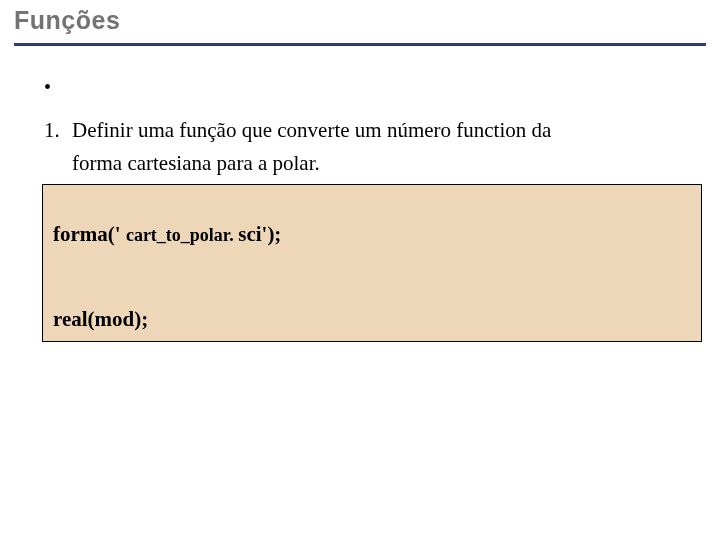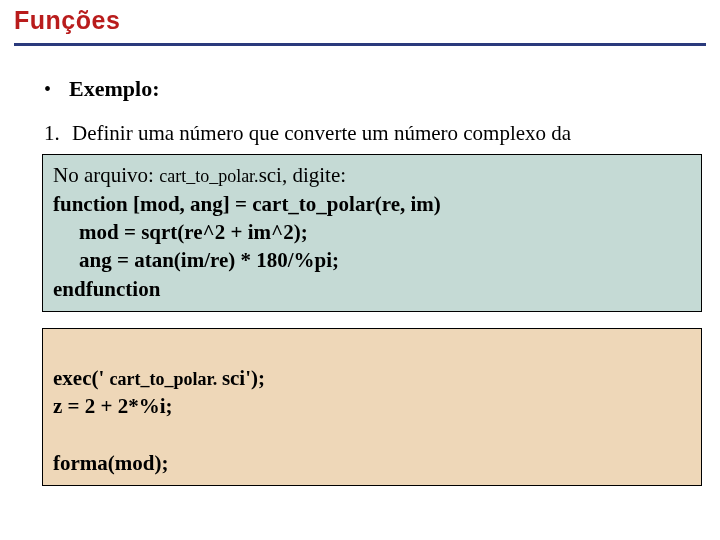--- a/index.html
+++ b/index.html
@@ -8,21 +8,21 @@
     height: 540px;
     background: #ffffff;
     font-family: "Times New Roman", Times, serif;
     font-size: 21px;
     overflow: hidden;
   }
   .page {
     padding: 6px 14px 0 14px;
   }
   .title {
-    color: #b91c1c;
+    color: #737373;
     font-weight: bold;
     font-size: 25px;
     font-family: Arial, Helvetica, sans-serif;
     padding-bottom: 8px;
     border-bottom: 3px solid #2a3a7c;
     margin-bottom: 30px;
     letter-spacing: 0.5px;
   }
   .bullet-row {
     display: flex;
@@ -72,37 +72,30 @@
   .indent-line { padding-left: 26px; display: block; }
 </style>
 </head>
 <body>
 <div class="page">
 
   <div class="title">Funções</div>
 
   <div class="bullet-row">
     <div class="bullet-dot">•</div>
-    <div class="bullet-text">Exemplo:</div>
   </div>
 
   <div class="num-row">
     <div class="num">1.</div>
-    <div class="num-text">Definir uma número que converte um número complexo da</div>
+    <div class="num-text">Definir uma função que converte um número function da</div>
   </div>
+  <div class="num-cont">forma cartesiana para a polar.</div>
 
-  <div class="box box-blue">
-    <span>No arquivo: </span><span class="mono-frag">cart_to_polar.</span><span>sci, digite:</span><br>
-    <span class="bold">function [mod, ang] = cart_to_polar(re, im)</span><br>
-    <span class="bold indent-line">mod = sqrt(re^2 + im^2);</span>
-    <span class="bold indent-line">ang = atan(im/re) * 180/%pi;</span>
-    <span class="bold">endfunction</span>
-  </div>
 
   <div class="box box-tan">
     <br>
-    <span class="bold">exec(' </span><span class="bold mono-frag">cart_to_polar. </span><span class="bold">sci');</span><br>
-    <span class="bold">z = 2 + 2*%i;</span><br>
+    <span class="bold">forma(' </span><span class="bold mono-frag">cart_to_polar. </span><span class="bold">sci');</span><br>
     <br>
-    <span class="bold">forma(mod);</span><br>
+    <br>
+    <span class="bold">real(mod);</span><br>
   </div>
 
 </div>
 
 </body></html>

